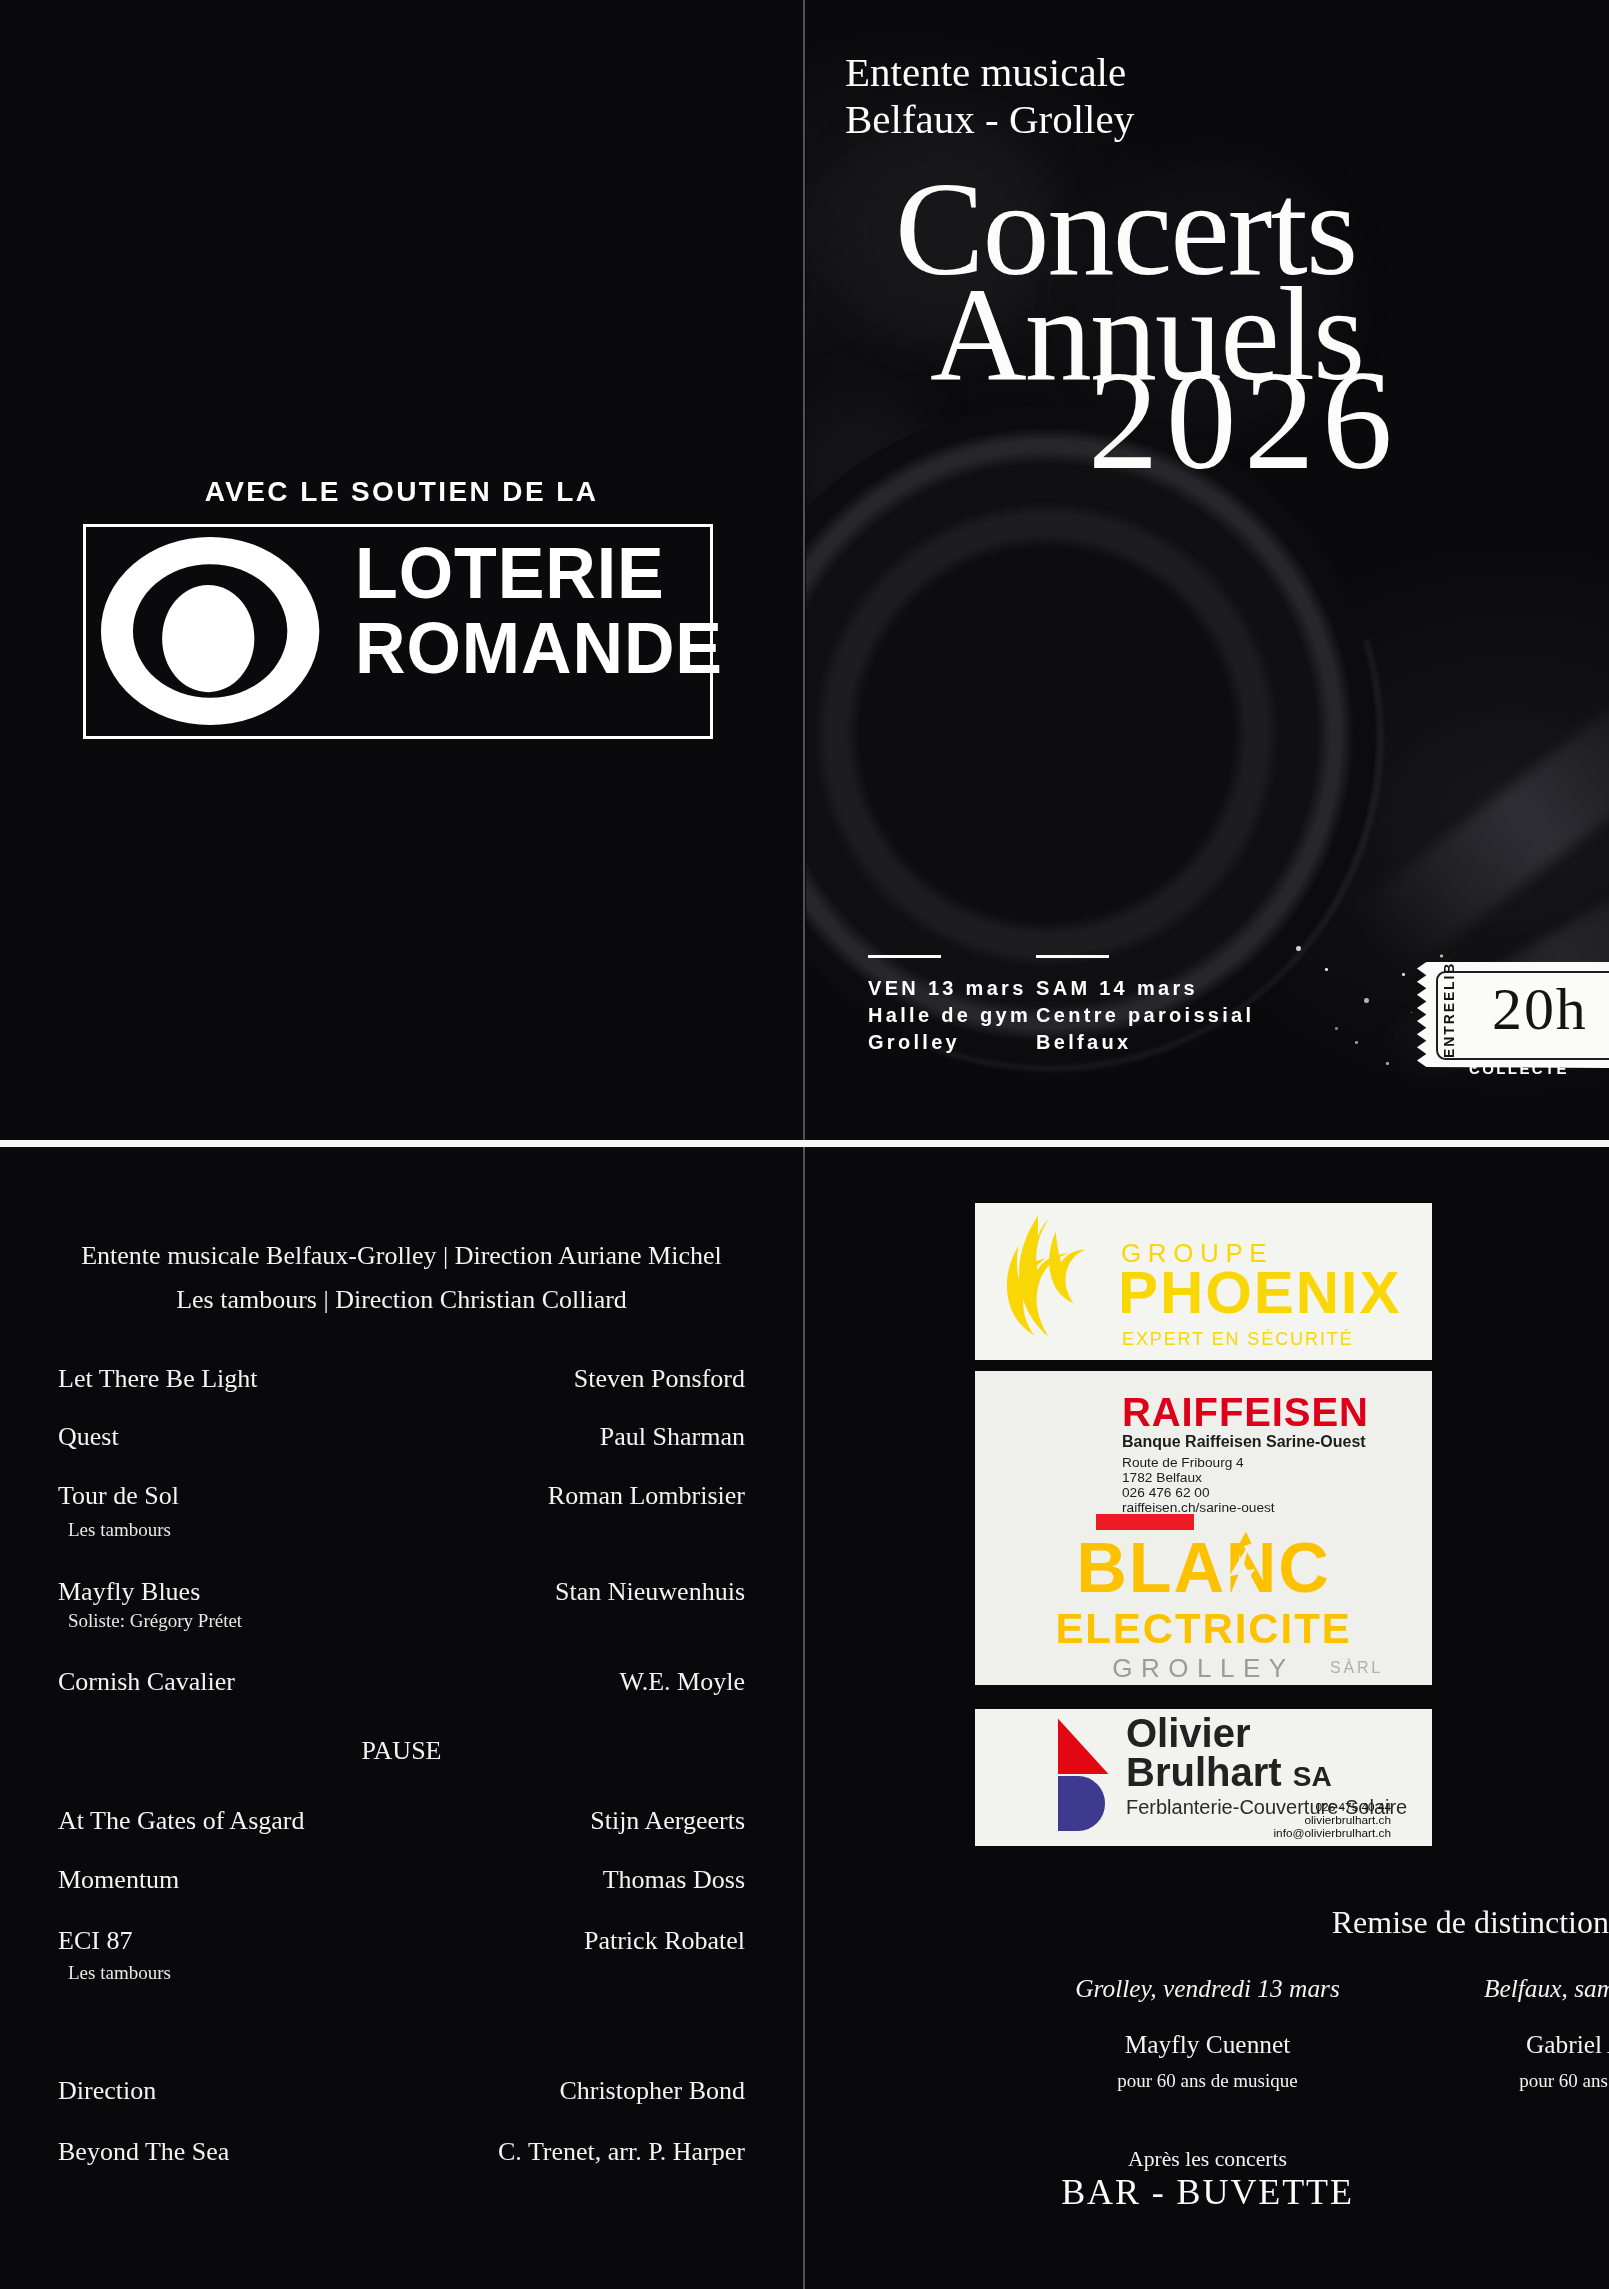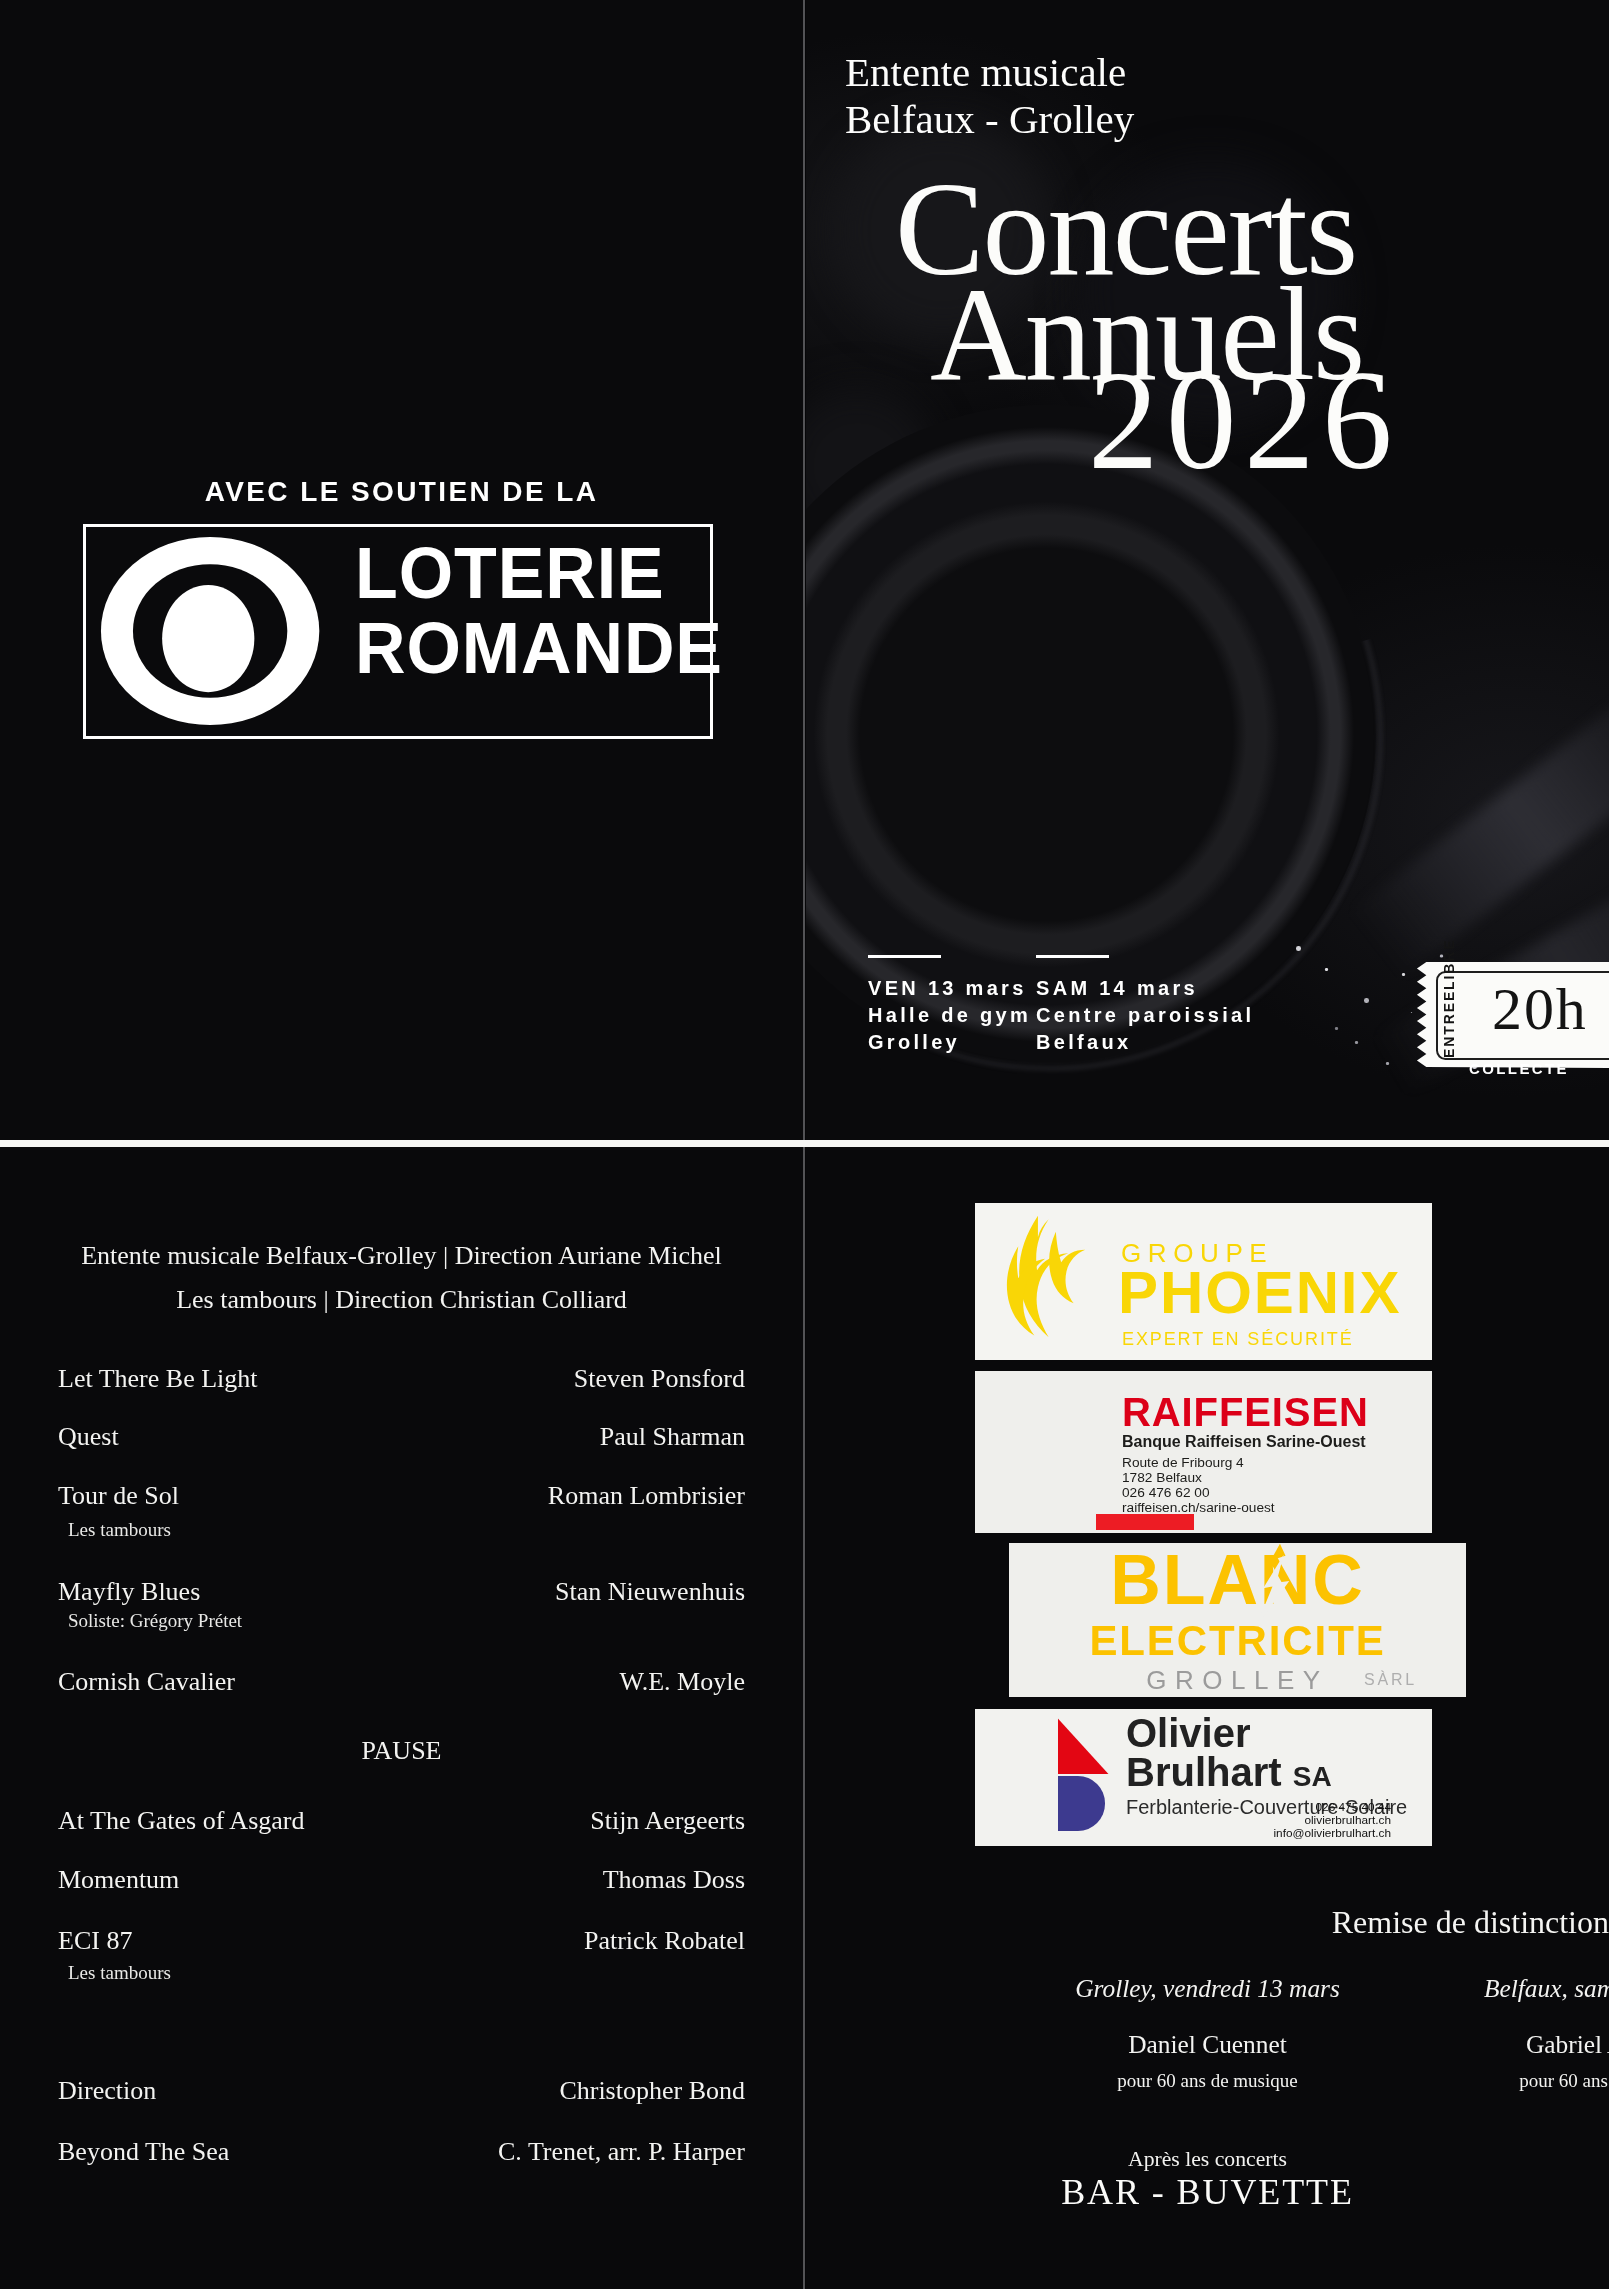--- a/index.html
+++ b/index.html
@@ -93,21 +93,21 @@
   .px-name{position:absolute;left:143px;top:55px;font-size:60px;font-weight:700;letter-spacing:1.9px;color:#f9d606;}
   .px-tag{position:absolute;left:147px;top:126px;font-size:18px;letter-spacing:1.9px;font-weight:500;color:#f9d606;}
   .px-bird{position:absolute;left:17px;top:11.3px;}
 
   .sp-raiffeisen{top:224px;height:162px;background:#efefec;}
   .rf-logo{position:absolute;left:147px;top:19px;font-size:40px;font-weight:800;letter-spacing:0.9px;color:#dc0018;}
   .rf-bank{position:absolute;left:147px;top:62px;font-size:16px;font-weight:700;color:#1d1d1b;}
   .rf-addr{position:absolute;left:147px;top:84px;font-size:13.7px;line-height:15px;color:#1d1d1b;}
   .rf-bar{position:absolute;left:121px;top:143px;width:98px;height:16px;background:#ed1c24;}
 
-  .sp-blanc{top:396px;height:154px;background:#efefec;text-align:center;margin-left:34px;}
+  .sp-blanc{top:384px;height:154px;background:#efefec;text-align:center;}
   .bl-name{position:absolute;left:0;width:100%;top:1.9px;font-size:70px;font-weight:800;letter-spacing:1.9px;color:#fcc200;line-height:70px;}
   .bl-line2{position:absolute;left:0;width:100%;top:75px;font-size:42px;font-weight:800;letter-spacing:1.9px;color:#fcc200;line-height:45px;}
   .bl-place{position:absolute;left:0;width:100%;top:122px;font-size:26px;letter-spacing:8.5px;color:#9b9b9b;}
   .bl-legal{position:absolute;right:49px;top:128px;font-size:16px;letter-spacing:2.8px;color:#aeaeae;}
   .bl-bolt{position:absolute;left:243px;top:0px;}
 
   .sp-brulhart{top:562px;height:137px;background:#f2f2ef;}
   .ob-logo{position:absolute;left:81px;top:9.4px;width:60px;height:117px;}
   .ob-tri{position:absolute;left:1.9px;top:0;width:51px;height:56px;background:#e30613;
           clip-path:polygon(0 0,100% 100%,0 100%);}
@@ -297,21 +297,21 @@
         <div>026 475 40 44</div>
         <div>olivierbrulhart.ch</div>
         <div>info@olivierbrulhart.ch</div>
       </div>
     </div>
 
     <div class="dist-title">Remise de distinction</div>
 
     <div class="dist-col dcL dist-date">Grolley, vendredi 13 mars</div>
     <div class="dist-col dcR dist-date">Belfaux, samedi 14 mars</div>
-    <div class="dist-col dcL dist-name">Daniel Cuennet</div>
+    <div class="dist-col dcL dist-name">Mayfly Cuennet</div>
     <div class="dist-col dcR dist-name">Gabriel Angéloz</div>
     <div class="dist-col dcL dist-note">pour 60 ans de musique</div>
     <div class="dist-col dcR dist-note">pour 60 ans de musique</div>
 
     <div class="after1">Après les concerts</div>
     <div class="after2">BAR - BUVETTE</div>
   </section>
 
   <div class="divider-v"></div>
   <div class="divider-h"></div>

